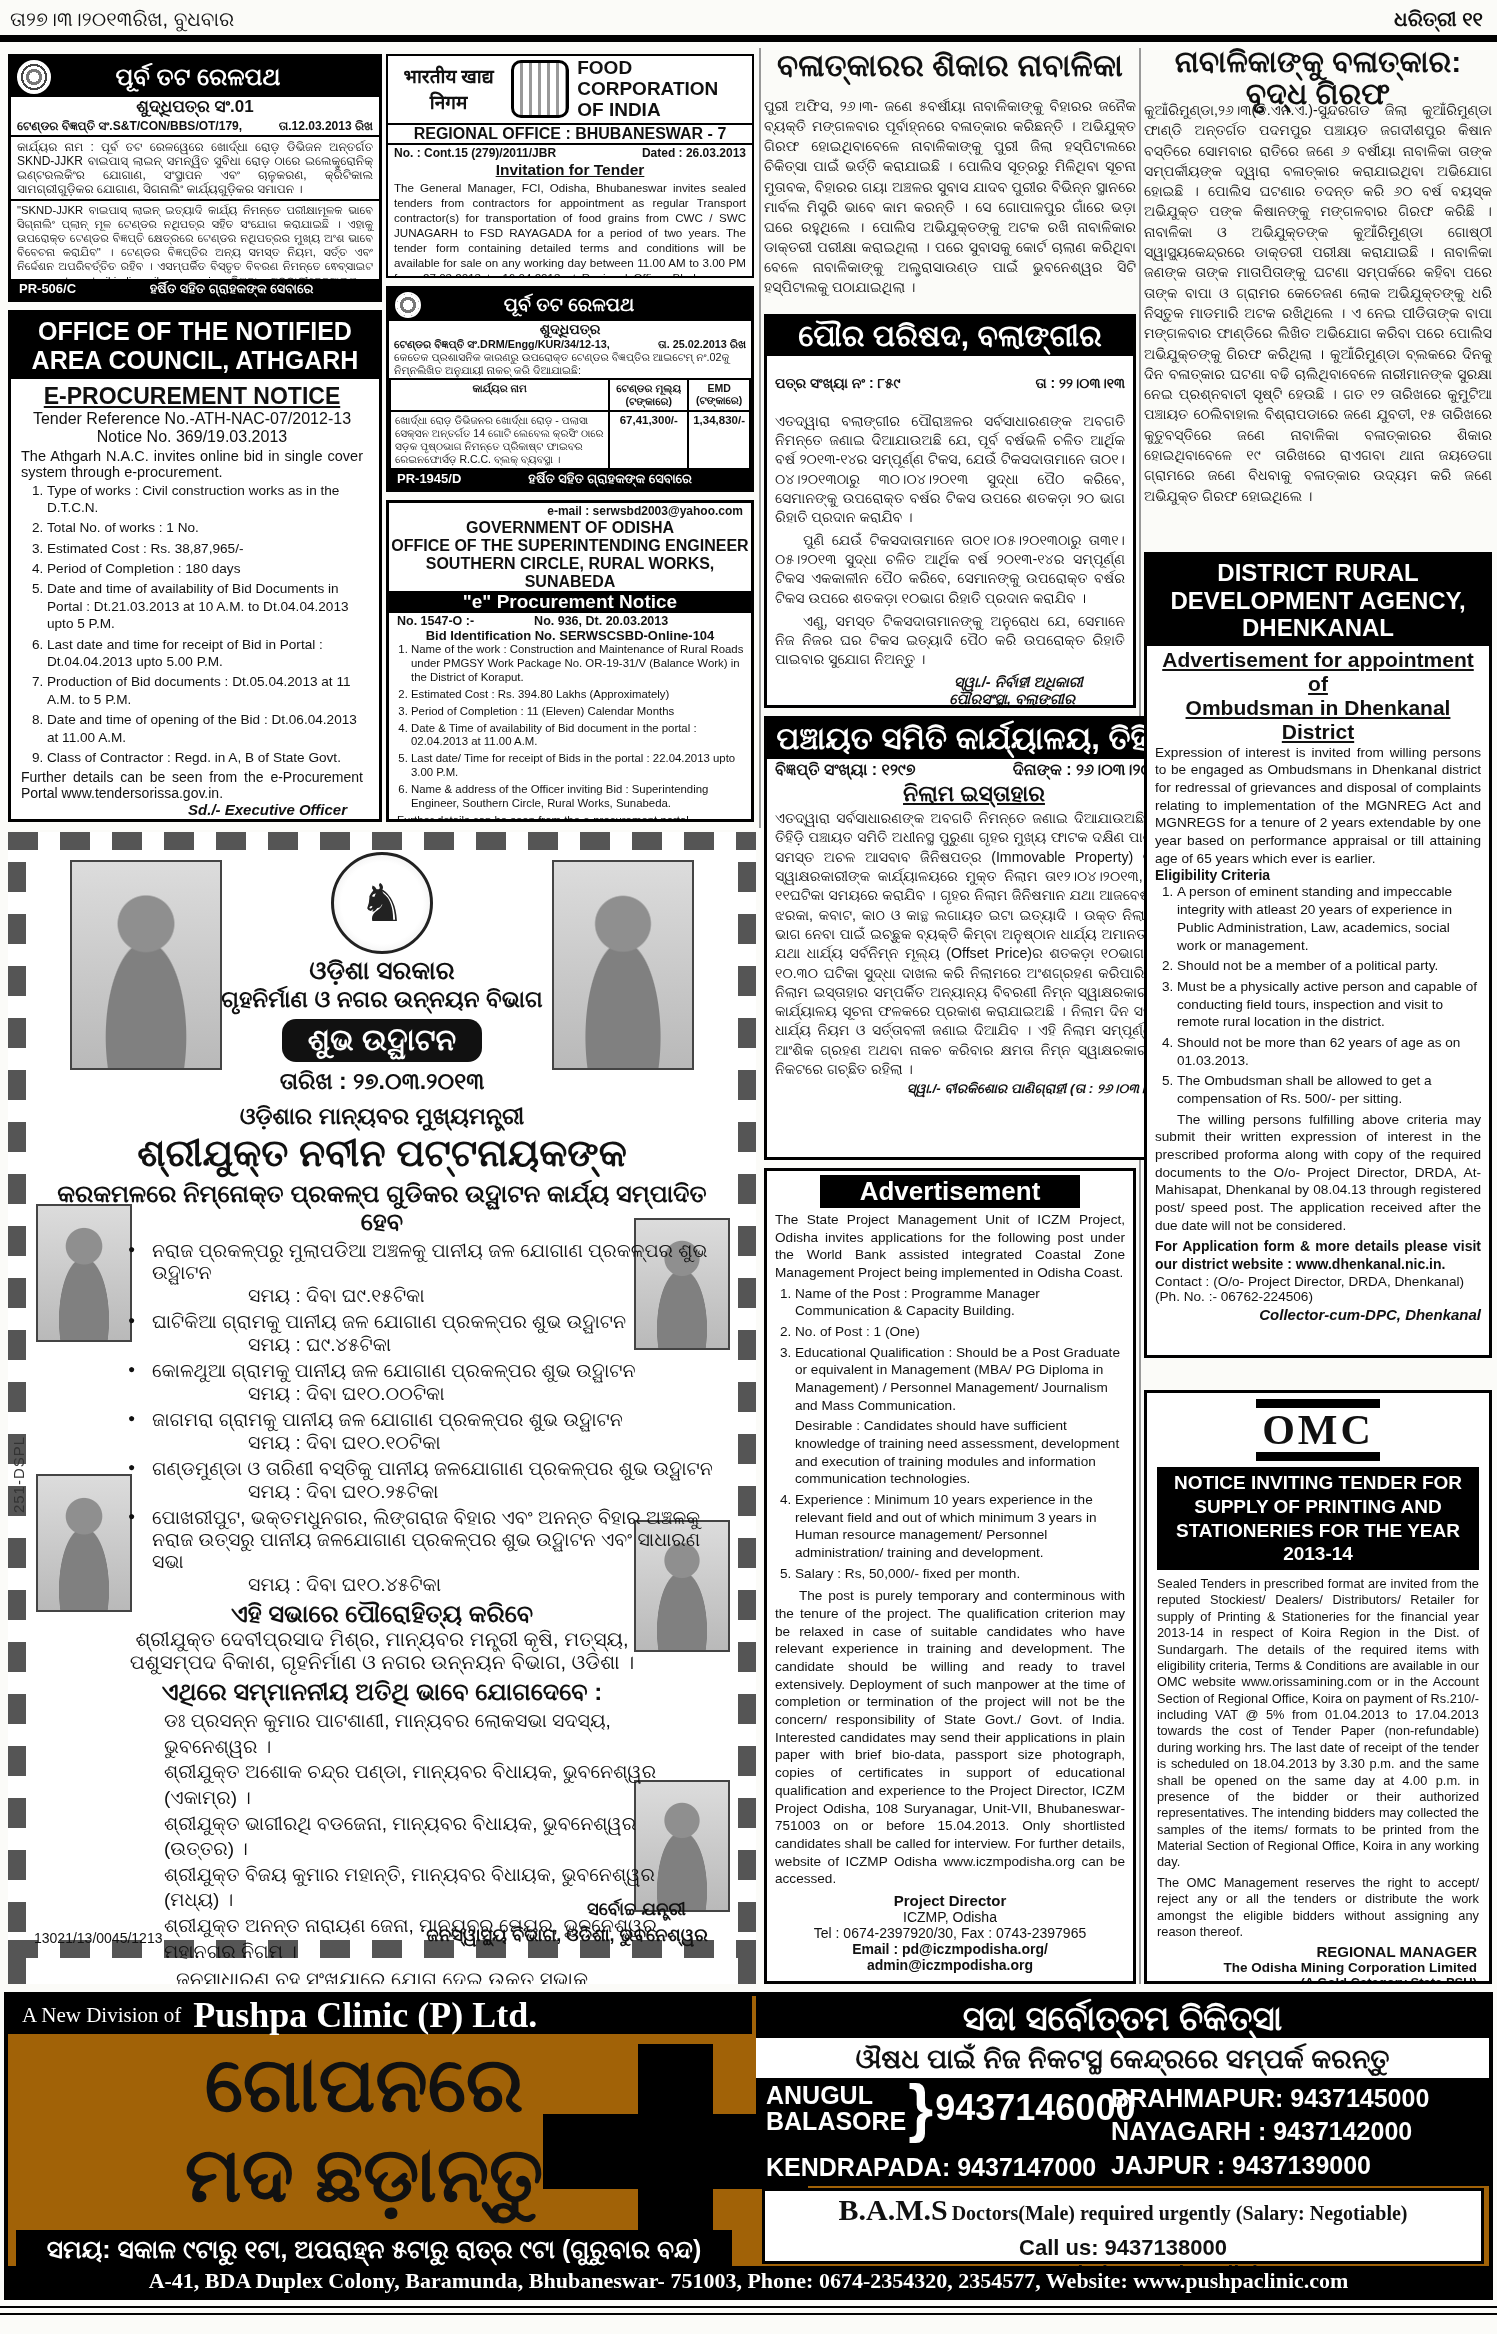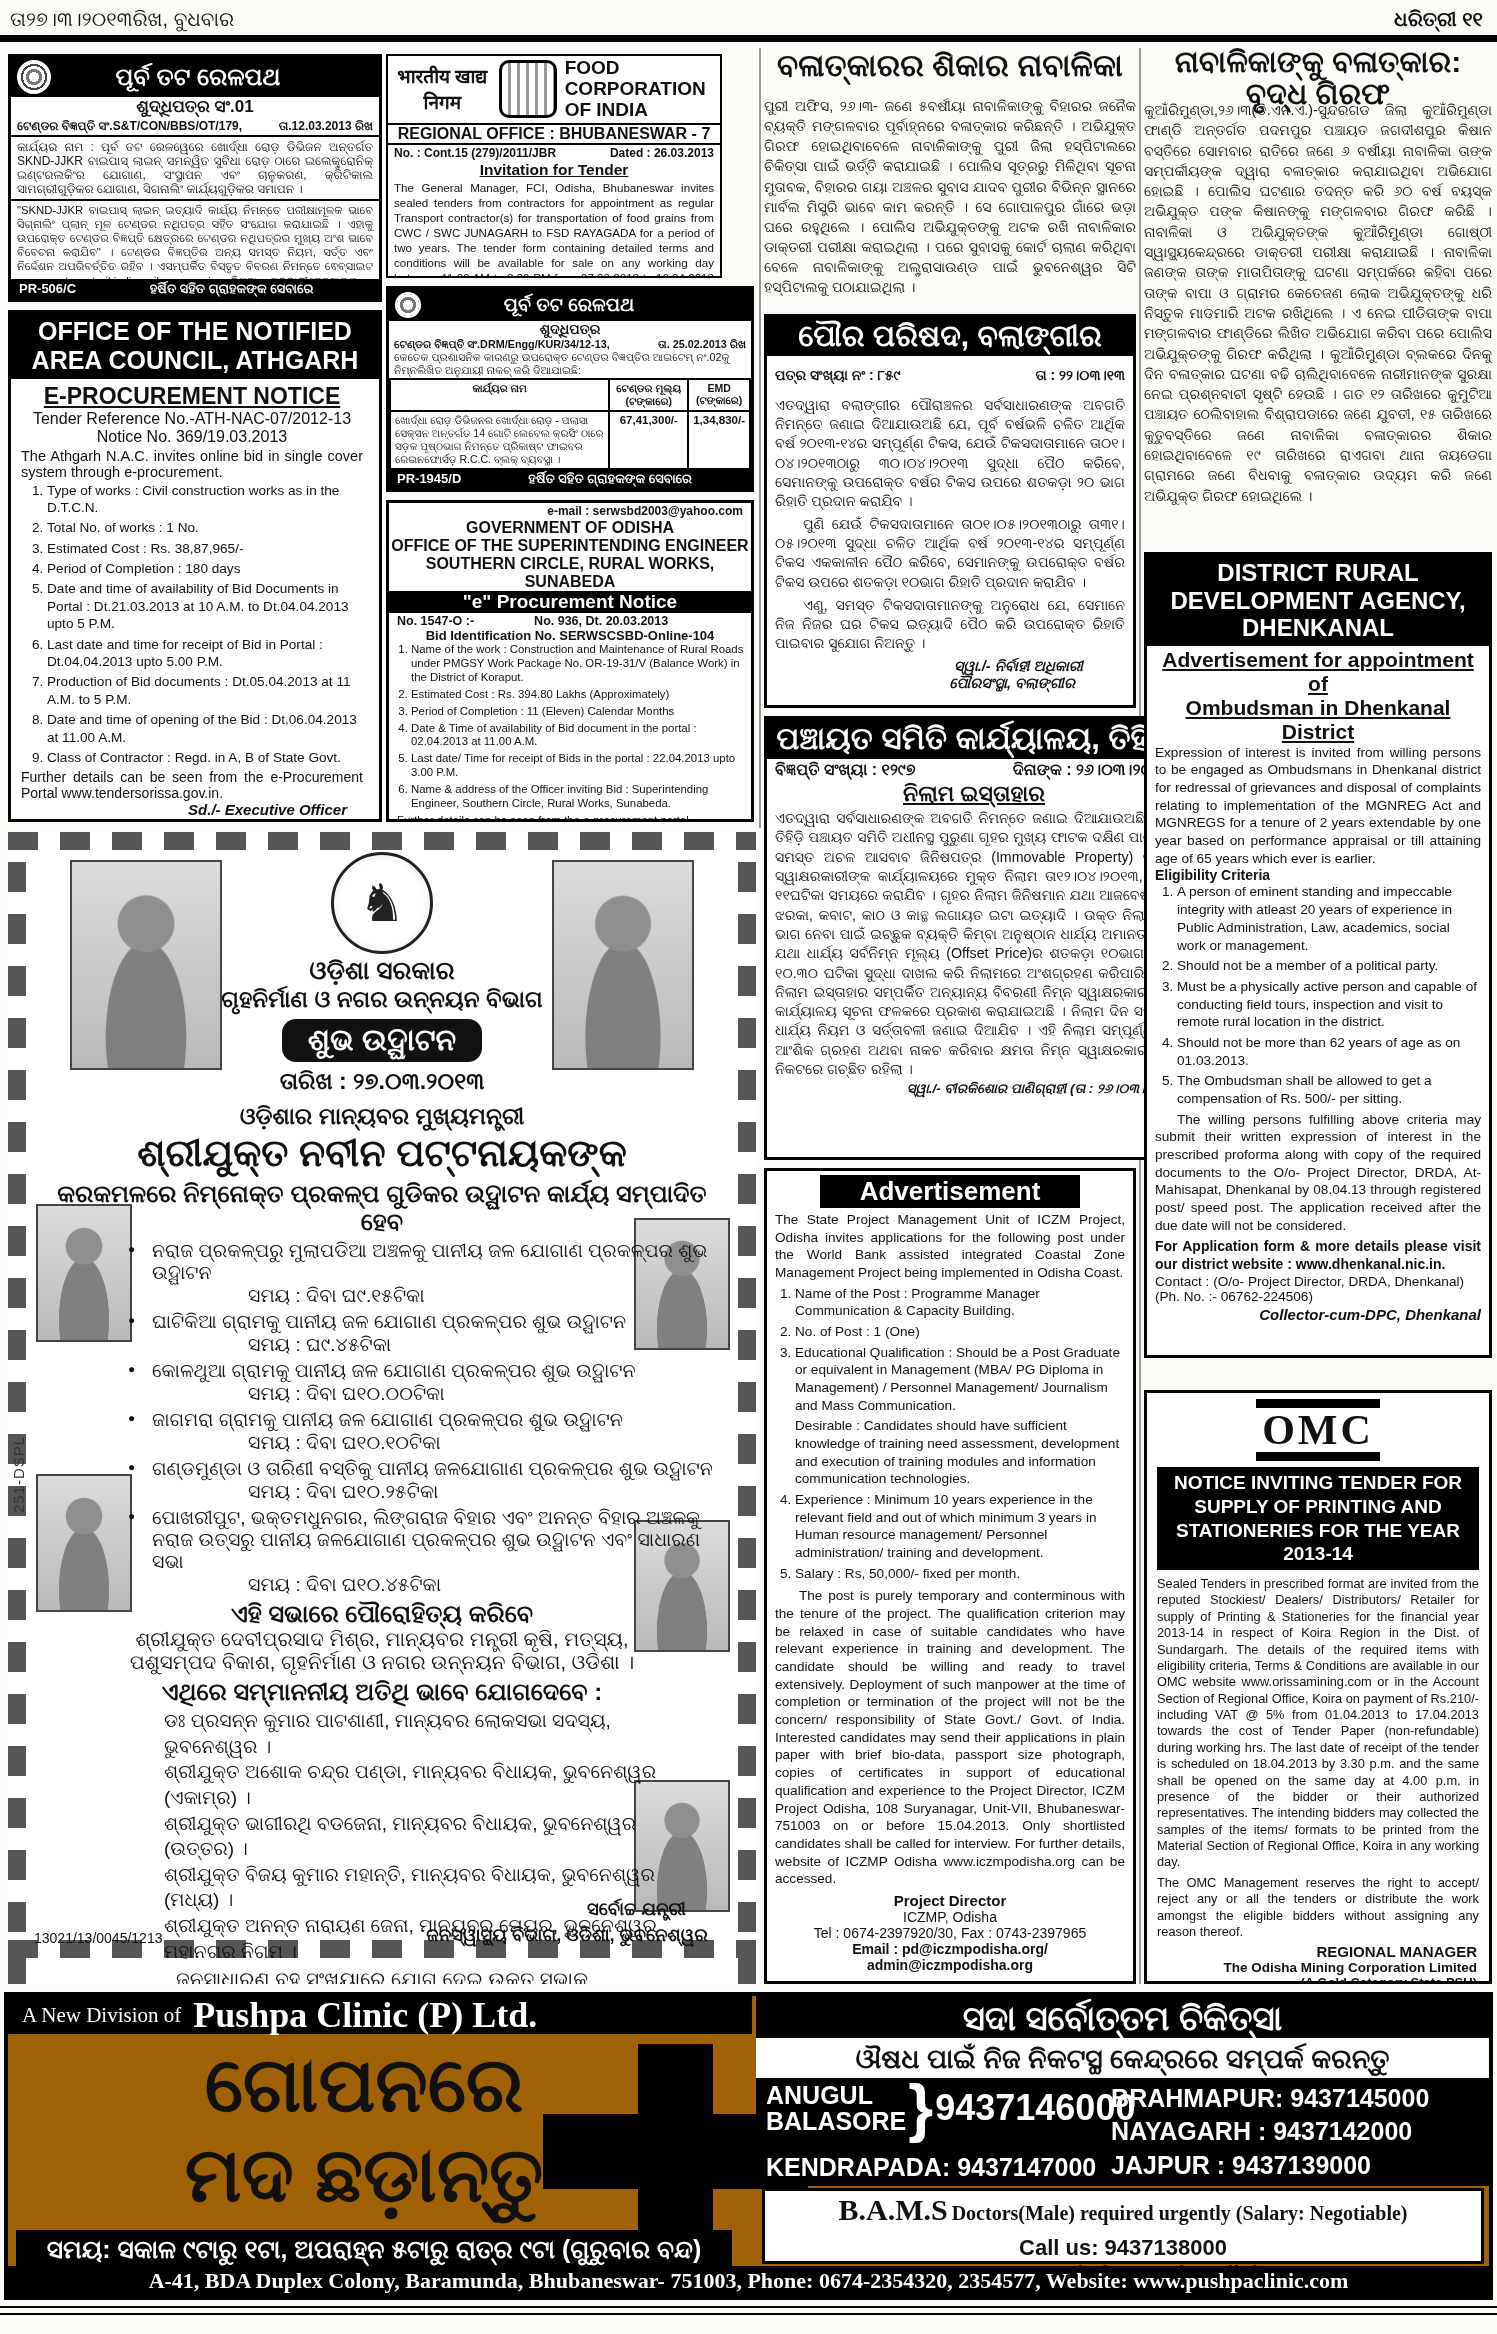--- a/index.html
+++ b/index.html
@@ -128,21 +128,21 @@
         <li>Production of Bid documents : Dt.05.04.2013 at 11 A.M. to 5 P.M.</li>
         <li>Date and time of opening of the Bid : Dt.06.04.2013 at 11.00 A.M.</li>
         <li>Class of Contractor : Regd. in A, B of State Govt.</li>
       </ol>
       <div class="jst" style="font-size:14px;">Further details can be seen from the e-Procurement Portal www.tendersorissa.gov.in.</div>
       <div class="rt b i" style="font-size:15px;padding-right:16px;">Sd./- Executive Officer</div>
       <div class="rt b i" style="font-size:15px;padding-right:30px;">N.A.C., Athgarh</div>
     </div>
   </div>
 
-  <div class="box" id="fci" style="left:386px;top:54px;width:336px;height:224px;border-width:2px;">
+  <div class="box" id="fci" style="left:386px;top:54px;width:368px;height:224px;border-width:2px;">
     <div style="display:flex;align-items:center;justify-content:center;padding:2px 6px;">
       <span class="b serif" style="font-size:19px;text-align:center;width:110px;">भारतीय खाद्य निगम</span>
       <span class="fcilogo"></span>
       <span class="b" style="font-size:19px;width:170px;line-height:1.1;">FOOD CORPORATION OF INDIA</span>
     </div>
     <div class="ctr b" style="font-size:16px;border-top:2px solid #000;border-bottom:2px solid #000;">REGIONAL OFFICE : BHUBANESWAR - 7</div>
     <div class="row" style="font-size:12px;font-weight:bold;padding:1px 6px;">
       <span>No. : Cont.15 (279)/2011/JBR</span>
       <span>Dated : 26.03.2013</span>
     </div>
@@ -205,21 +205,21 @@
     </ol>
     <div style="font-size:11.4px;padding:0 8px;">Further details can be seen from the e-procurement portal http://tendersorissa.gov.in.</div>
 
   </div>
 
   <div class="abs ctr b" style="left:764px;top:48px;width:372px;font-size:31px;">ବଳାତ୍କାରର ଶିକାର ନାବାଳିକା</div>
   <div class="abs jst" style="left:764px;top:96px;width:372px;height:212px;font-size:14.2px;line-height:1.42;overflow:hidden;">ପୁରୀ ଅଫିସ, ୨୬।୩- ଜଣେ ୫ବର୍ଷୀୟା ନାବାଳିକାଙ୍କୁ ବିହାରର ଜନୈକ ବ୍ୟକ୍ତି ମଙ୍ଗଳବାର ପୂର୍ବାହ୍ନରେ ବଳାତ୍କାର କରିଛନ୍ତି । ଅଭିଯୁକ୍ତ ଗିରଫ ହୋଇଥିବାବେଳେ ନାବାଳିକାଙ୍କୁ ପୁରୀ ଜିଲା ହସ୍ପିଟାଲରେ ଚିକିତ୍ସା ପାଇଁ ଭର୍ତ୍ତି କରାଯାଇଛି । ପୋଲିସ ସୂତ୍ରରୁ ମିଳିଥିବା ସୂଚନା ମୁତାବକ, ବିହାରର ଗୟା ଅଞ୍ଚଳର ସୁବାସ ଯାଦବ ପୁରୀର ବିଭିନ୍ନ ସ୍ଥାନରେ ମାର୍ବଲ ମିସ୍ତ୍ରି ଭାବେ କାମ କରନ୍ତି । ସେ ଗୋପାଳପୁର ଗାଁରେ ଭଡ଼ା ଘରେ ରହୁଥିଲେ । ପୋଲିସ ଅଭିଯୁକ୍ତଙ୍କୁ ଅଟକ ରଖି ନାବାଳିକାର ଡାକ୍ତରୀ ପରୀକ୍ଷା କରାଇଥିଲା । ପରେ ସୁବାସକୁ କୋର୍ଟ ଚାଲାଣ କରିଥିବା ବେଳେ ନାବାଳିକାଙ୍କୁ ଅଲ୍ଟ୍ରାସାଉଣ୍ଡ ପାଇଁ ଭୁବନେଶ୍ୱର ସିଟି ହସ୍ପିଟାଲକୁ ପଠାଯାଇଥିଲା ।</div>
 
   <div class="box" id="poura" style="left:764px;top:314px;width:372px;height:394px;">
     <div class="bar" style="font-size:30px;padding:2px 0;">ପୌର ପରିଷଦ, ବଲାଙ୍ଗୀର</div>
-    <div class="row" style="font-size:14px;font-weight:bold;padding:11px 8px;">
+    <div class="row" style="font-size:14px;font-weight:bold;padding:19px 8px;">
       <span>ପତ୍ର ସଂଖ୍ୟା ନଂ : ୮୫୯</span>
       <span>ତା : ୨୨।୦୩।୧୩</span>
     </div>
     <div class="jst" style="font-size:14.2px;padding:1px 8px;line-height:1.35;">ଏତଦ୍ୱାରା ବଲାଙ୍ଗୀର ପୌରାଞ୍ଚଳର ସର୍ବସାଧାରଣଙ୍କ ଅବଗତି ନିମନ୍ତେ ଜଣାଇ ଦିଆଯାଉଅଛି ଯେ, ପୂର୍ବ ବର୍ଷଭଳି ଚଳିତ ଆର୍ଥିକ ବର୍ଷ ୨୦୧୩-୧୪ର ସମ୍ପୂର୍ଣ୍ଣ ଟିକସ, ଯେଉଁ ଟିକସଦାତାମାନେ ତା୦୧।୦୪।୨୦୧୩ଠାରୁ ୩୦।୦୪।୨୦୧୩ ସୁଦ୍ଧା ପୈଠ କରିବେ, ସେମାନଙ୍କୁ ଉପରୋକ୍ତ ବର୍ଷର ଟିକସ ଉପରେ ଶତକଡ଼ା ୨୦ ଭାଗ ରିହାତି ପ୍ରଦାନ କରାଯିବ ।</div>
     <div class="jst" style="font-size:14.2px;padding:3px 8px;line-height:1.35;text-indent:28px;">ପୁଣି ଯେଉଁ ଟିକସଦାତାମାନେ ତା୦୧।୦୫।୨୦୧୩ଠାରୁ ତା୩୧।୦୫।୨୦୧୩ ସୁଦ୍ଧା ଚଳିତ ଆର୍ଥିକ ବର୍ଷ ୨୦୧୩-୧୪ର ସମ୍ପୂର୍ଣ୍ଣ ଟିକସ ଏକକାଳୀନ ପୈଠ କରିବେ, ସେମାନଙ୍କୁ ଉପରୋକ୍ତ ବର୍ଷର ଟିକସ ଉପରେ ଶତକଡ଼ା ୧୦ଭାଗ ରିହାତି ପ୍ରଦାନ କରାଯିବ ।</div>
     <div class="jst" style="font-size:14.2px;padding:1px 8px;line-height:1.35;text-indent:28px;">ଏଣୁ, ସମସ୍ତ ଟିକସଦାତାମାନଙ୍କୁ ଅନୁରୋଧ ଯେ, ସେମାନେ ନିଜ ନିଜର ଘର ଟିକସ ଇତ୍ୟାଦି ପୈଠ କରି ଉପରୋକ୍ତ ରିହାତି ପାଇବାର ସୁଯୋଗ ନିଅନ୍ତୁ ।</div>
     <div class="rt b i" style="font-size:14.5px;padding-right:50px;margin-top:4px;">ସ୍ୱା./- ନିର୍ବାହୀ ଅଧିକାରୀ</div>
     <div class="rt b i" style="font-size:14.5px;padding-right:58px;">ପୌରସଂସ୍ଥା, ବଲାଙ୍ଗୀର</div>
   </div>
 

